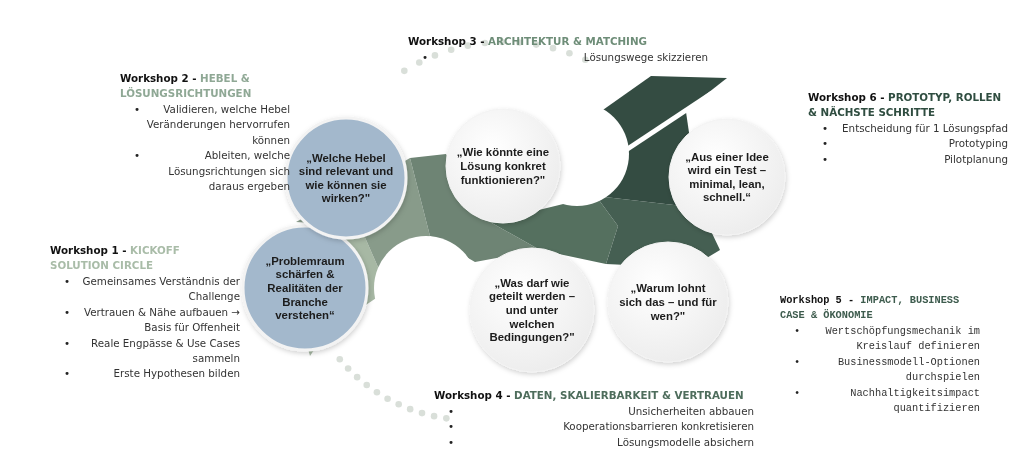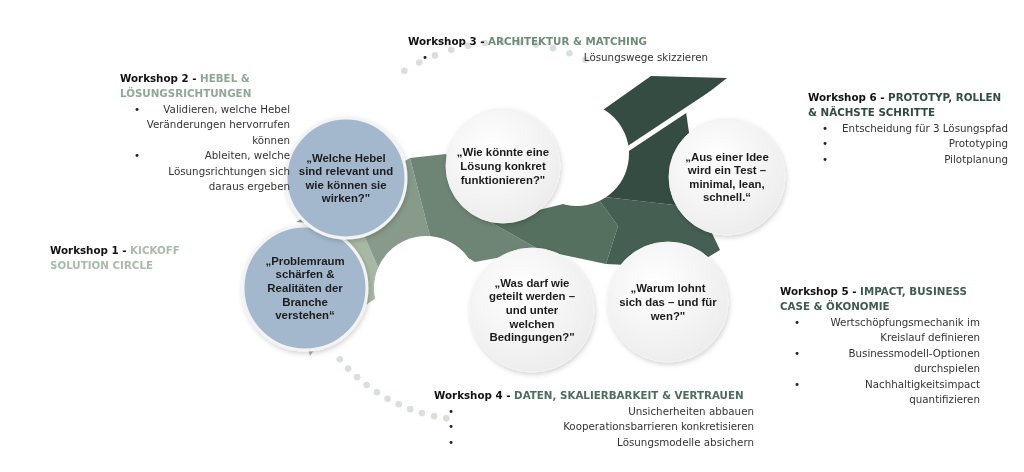--- a/index.html
+++ b/index.html
@@ -112,20 +112,26 @@
         <text x="727" y="187.79999999999998" text-anchor="middle" class="bubble-text">minimal, lean,</text>
         <text x="727" y="201.39999999999998" text-anchor="middle" class="bubble-text">schnell.“</text>
       </g>
     </g>
 </svg>
 
 <div class="block" style="left:50px; top:243px; width:190px;">
   <div class="head">
     <span class="ws">Workshop 1 - </span><span class="topic" id="t0" style="color: rgb(169, 188, 168);">KICKOFF SOLUTION CIRCLE</span>
   </div>
+  <ul>
+    <li>Gemeinsames Verständnis der Challenge</li>
+    <li>Vertrauen &amp; Nähe aufbauen → Basis für Offenheit</li>
+    <li>Reale Engpässe &amp; Use Cases sammeln</li>
+    <li>Erste Hypothesen bilden</li>
+  </ul>
 </div>
 
 <div class="block" style="left:120px; top:71px; width:170px;">
   <div class="head">
     <span class="ws">Workshop 2 - </span><span class="topic" id="t1" style="color: rgb(143, 168, 149);">HEBEL &amp; LÖSUNGSRICHTUNGEN</span>
   </div>
   <ul>
     <li>Validieren, welche Hebel Veränderungen hervorrufen können</li>
     <li>Ableiten, welche Lösungsrichtungen sich daraus ergeben</li>
   </ul>
@@ -144,33 +150,33 @@
   <div class="head">
     <span class="ws">Workshop 4 - </span><span class="topic" id="t3" style="color: rgb(78, 109, 92);">DATEN, SKALIERBARKEIT &amp; VERTRAUEN</span>
   </div>
   <ul>
     <li>Unsicherheiten abbauen</li>
     <li>Kooperationsbarrieren konkretisieren</li>
     <li>Lösungsmodelle absichern</li>
   </ul>
 </div>
 
-<div class="block" style="left:780px; top:284px; width:200px;">
+<div class="block" style="left:780px; top:293px; width:200px;font-family:Liberation Mono, monospace;">
   <div class="head">
     <span class="ws">Workshop 5 - </span><span class="topic" id="t4" style="color: rgb(62, 92, 78);">IMPACT, BUSINESS CASE &amp; ÖKONOMIE</span>
   </div>
   <ul>
     <li>Wertschöpfungsmechanik im Kreislauf definieren</li>
     <li>Businessmodell-Optionen durchspielen</li>
     <li>Nachhaltigkeitsimpact quantifizieren</li>
   </ul>
 </div>
 
 <div class="block" style="left:808px; top:90px; width:200px;">
   <div class="head">
     <span class="ws">Workshop 6 - </span><span class="topic" id="t5" style="color: rgb(47, 77, 64);">PROTOTYP, ROLLEN &amp; NÄCHSTE SCHRITTE</span>
   </div>
   <ul>
-    <li>Entscheidung für 3 Lösungspfad</li>
+    <li>Entscheidung für 1 Lösungspfad</li>
     <li>Prototyping</li>
     <li>Pilotplanung</li>
   </ul>
 </div>
 
 </body></html>

